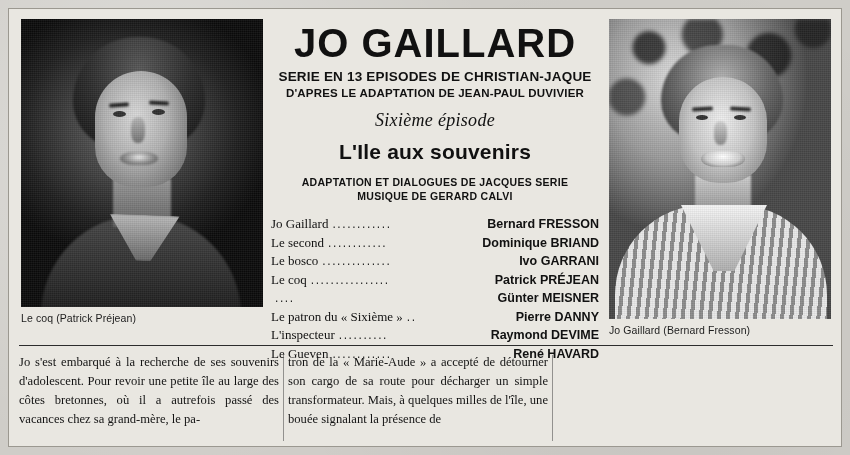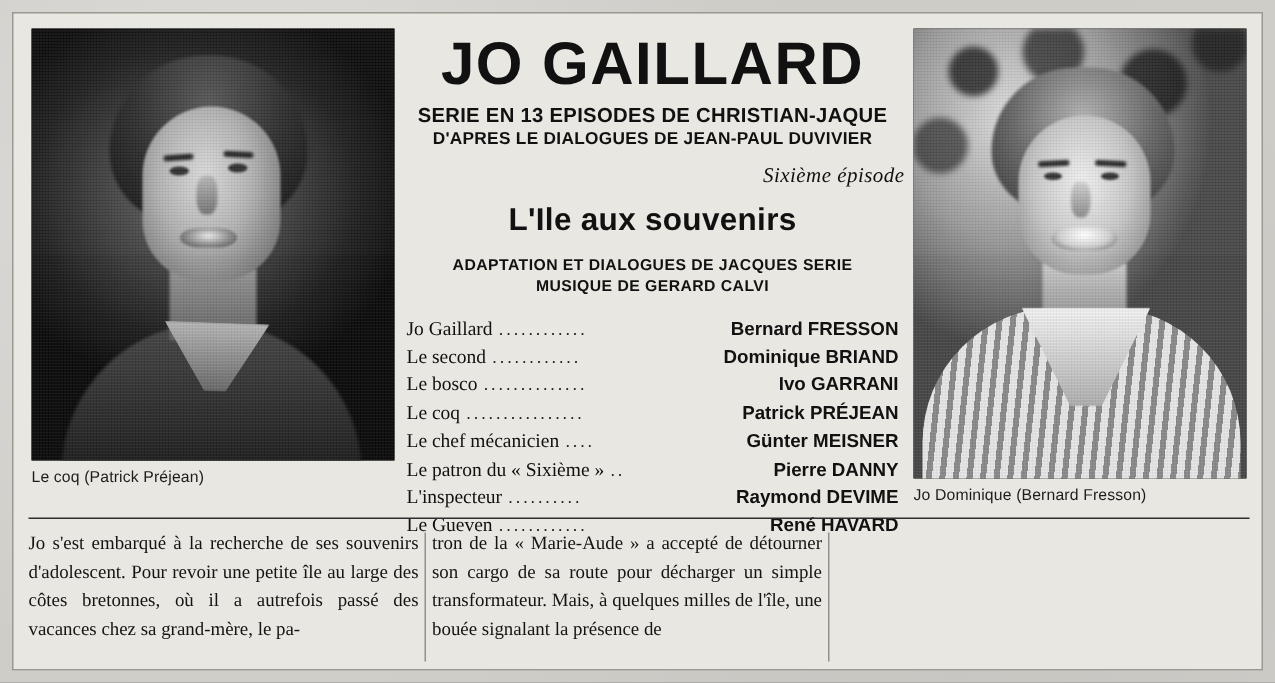--- a/index.html
+++ b/index.html
@@ -232,24 +232,23 @@
   }
   .subtitle2 {
     font-size: 11.5px;
     font-weight: bold;
     letter-spacing: 0.2px;
     margin-top: 3px;
   }
   .episode {
     font-family: "Liberation Serif", serif;
     font-style: italic;
-    font-size: 14px;
+    font-size: 18px;
     margin-top: 11px;
     letter-spacing: 0.3px;
-    text-align: right;
   }
   .epname {
     font-size: 21px;
     font-weight: bold;
     margin-top: 9px;
     letter-spacing: 0.2px;
   }
   .credit1 {
     font-size: 10.5px;
     font-weight: bold;
@@ -358,26 +357,26 @@
         <div class="pr-collar"></div>
         <div class="pr-face"></div>
         <div class="pr-brow l"></div>
         <div class="pr-brow r"></div>
         <div class="pr-eye l"></div>
         <div class="pr-eye r"></div>
         <div class="pr-nose"></div>
         <div class="pr-smile"></div>
         <div class="grain"></div>
       </div>
-      <div class="caption caption-right">Jo Dominique (Bernard Fresson)</div>
+      <div class="caption caption-right">Jo Gaillard (Bernard Fresson)</div>
 
       <div class="center">
         <div class="title">JO GAILLARD</div>
         <div class="subtitle1">SERIE EN 13 EPISODES DE CHRISTIAN-JAQUE</div>
-        <div class="subtitle2">D'APRES LE DIALOGUES DE JEAN-PAUL DUVIVIER</div>
+        <div class="subtitle2">D'APRES LE ADAPTATION DE JEAN-PAUL DUVIVIER</div>
         <div class="episode">Sixième épisode</div>
         <div class="epname">L'Ile aux souvenirs</div>
         <div class="credit1">ADAPTATION ET DIALOGUES DE JACQUES SERIE</div>
         <div class="credit2">MUSIQUE DE GERARD CALVI</div>
 
         <ul class="cast">
           <li>
             <span class="role">Jo Gaillard</span>
             <span class="dots">............</span>
             <span class="actor">Bernard FRESSON</span>
@@ -391,21 +390,20 @@
             <span class="role">Le bosco</span>
             <span class="dots">..............</span>
             <span class="actor">Ivo GARRANI</span>
           </li>
           <li>
             <span class="role">Le coq</span>
             <span class="dots">................</span>
             <span class="actor">Patrick PRÉJEAN</span>
           </li>
           <li>
-            <span class="role">Le chef mécanicien</span>
             <span class="dots">....</span>
             <span class="actor">Günter MEISNER</span>
           </li>
           <li>
             <span class="role">Le patron du « Sixième »</span>
             <span class="dots">..</span>
             <span class="actor">Pierre DANNY</span>
           </li>
           <li>
             <span class="role">L'inspecteur</span>

